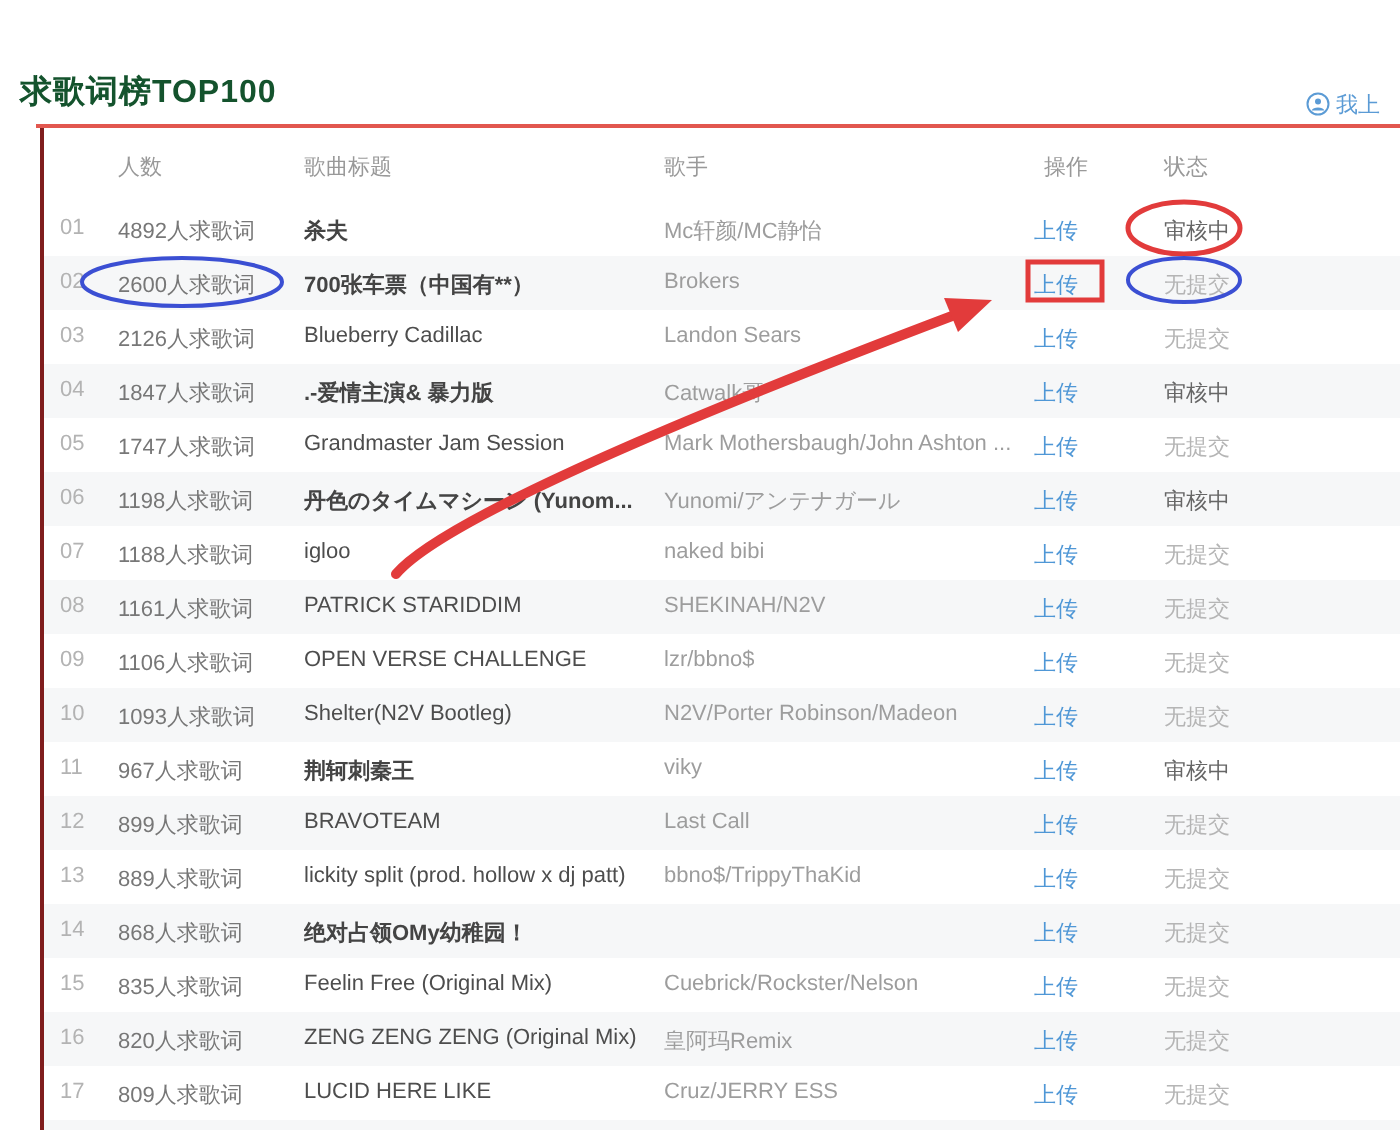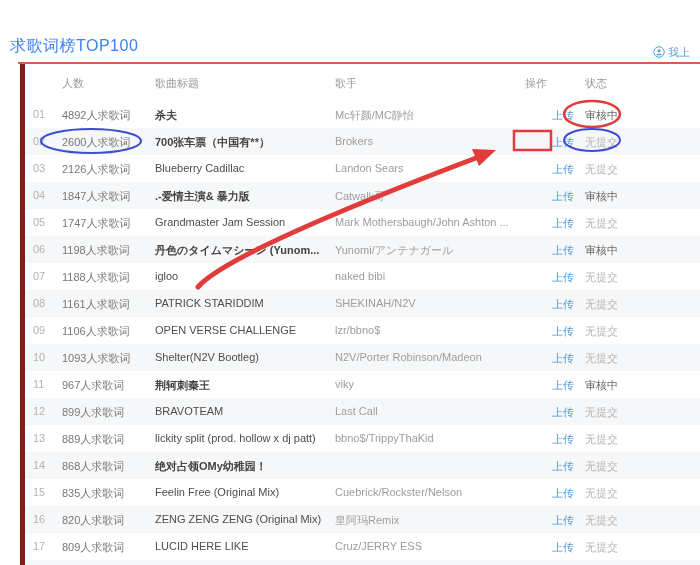--- a/index.html
+++ b/index.html
@@ -2,48 +2,48 @@
 <html><head>
 <meta charset="utf-8">
 <style>
   * { margin:0; padding:0; box-sizing:border-box; }
   html,body { width:700px; height:565px; overflow:hidden; background:#fff;
     font-family:"Liberation Sans","DejaVu Sans",sans-serif; }
   body { position:relative; }
 
   
   .page-title { position:absolute; left:10px; top:36px; font-size:16px;
-    font-weight:normal; color:#3b82f6; letter-spacing:0.5px; }
+    font-weight:bold; color:#14532d; letter-spacing:0.5px; }
 
   
   .user-link { position:absolute; left:653px; top:44px; width:47px; height:16px;
     color:#5b9bd5; font-size:11px; white-space:nowrap; overflow:hidden;
     display:flex; align-items:center; gap:3px; cursor:pointer;font-family:Liberation Mono, monospace; }
   .user-icon { width:12px; height:12px; flex:0 0 12px; }
 
   
   .red-line { position:absolute; left:18px; right:0; top:62px; height:2px;
     background:#e2574f; }
 
   
   .table-wrap { position:absolute; left:20px; top:64px; right:0; bottom:0;
-    border-left:5px solid #7f1d1d; }
+    border-left:2px solid #7f1d1d; }
   .thead { position:relative; height:37px; }
   .thead span { position:absolute; top:12px; font-size:11px; color:#999; }
   .row { position:relative; height:27px; font-size:11px; }
   .row:nth-child(even) { background:#f6f7f8; }
   .row span { position:absolute; top:7px; white-space:nowrap; }
 
   
   .c-rank   { left:8px;   color:#b3b3b3; }
   .c-people { left:37px;  color:#777; }
   .c-title  { left:130px; color:#4d4d4d; max-width:172px; overflow:hidden; }
   .c-title.bold { font-weight:bold; color:#444; }
   .c-singer { left:310px; color:#9d9d9d; max-width:182px; overflow:hidden; }
-  .c-action { left:527px; color:#4f97d6; cursor:pointer; }
+  .c-action { left:495px; color:#4f97d6; cursor:pointer; }
   .c-status { left:560px; }
   .st-review { color:#666; }
   .st-none   { color:#b5b5b5; }
   .h-people { left:37px; } .h-title { left:130px; } .h-singer { left:310px;text-align:right; }
   .h-action { left:500px; } .h-status { left:560px; }
 
   
   .overlay { position:absolute; left:0; top:0; width:700px; height:565px;
     pointer-events:none; z-index:5; }
 </style>

